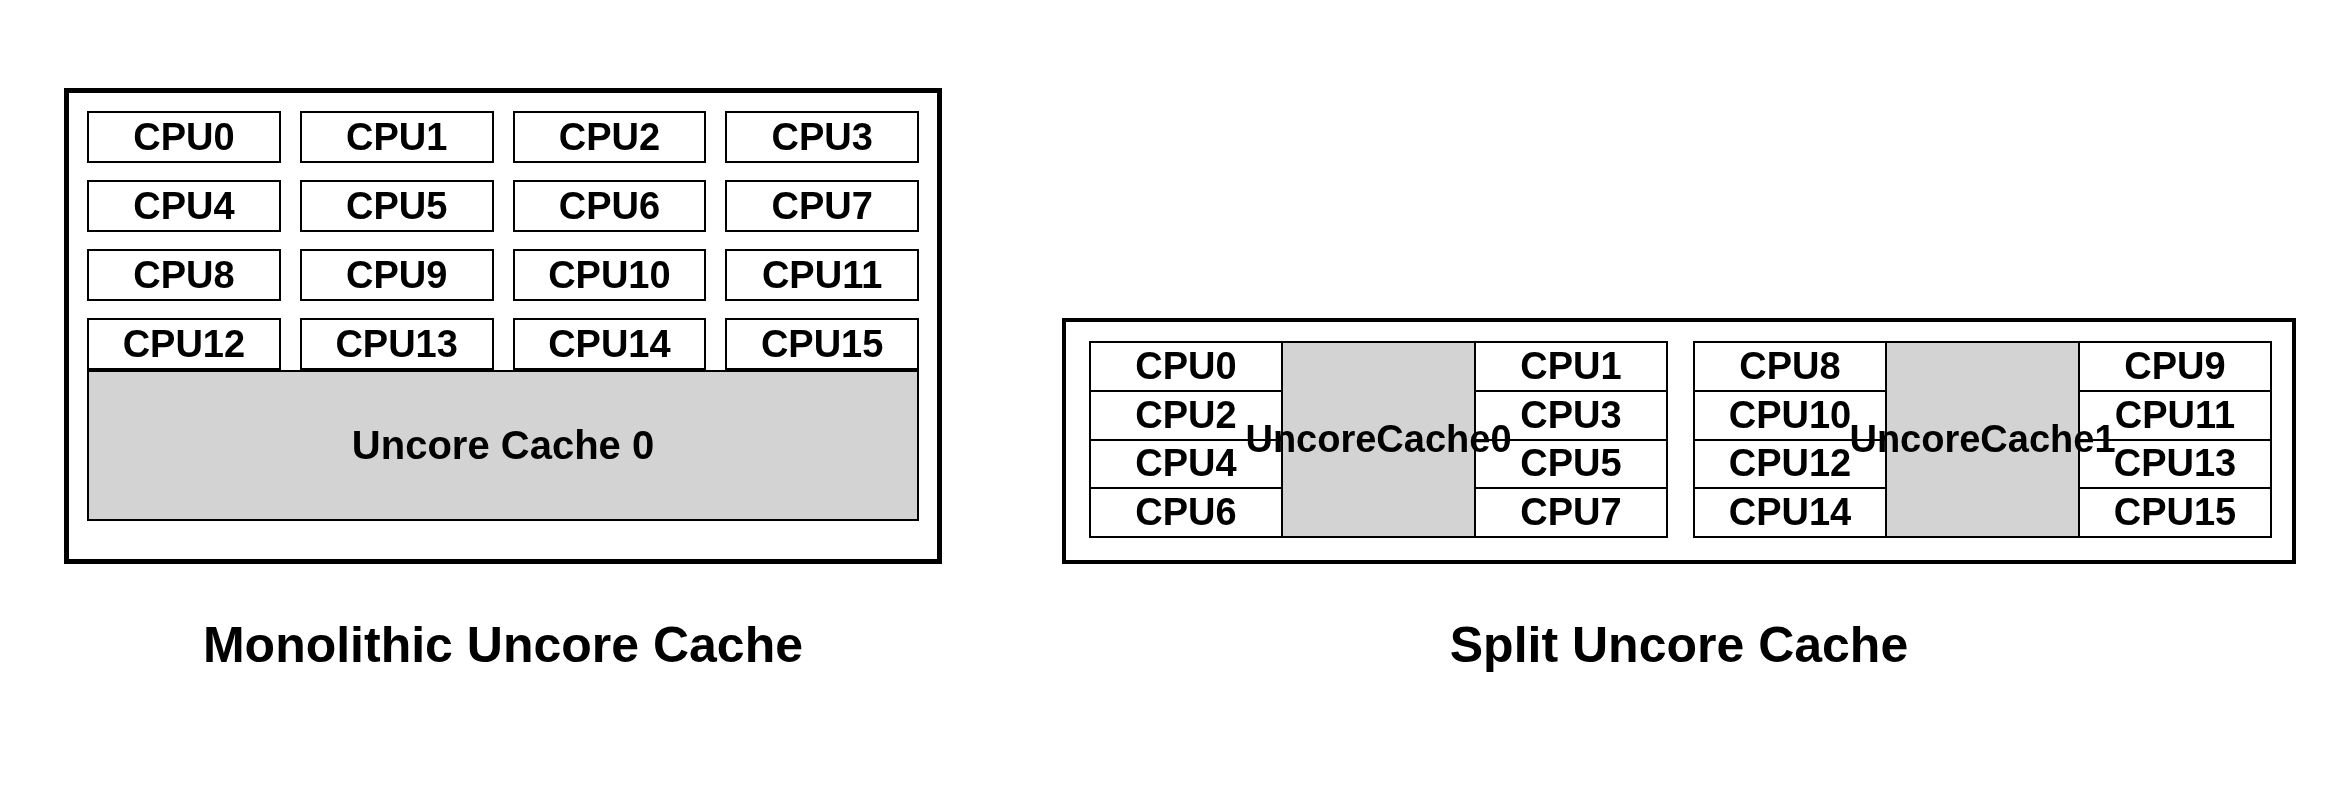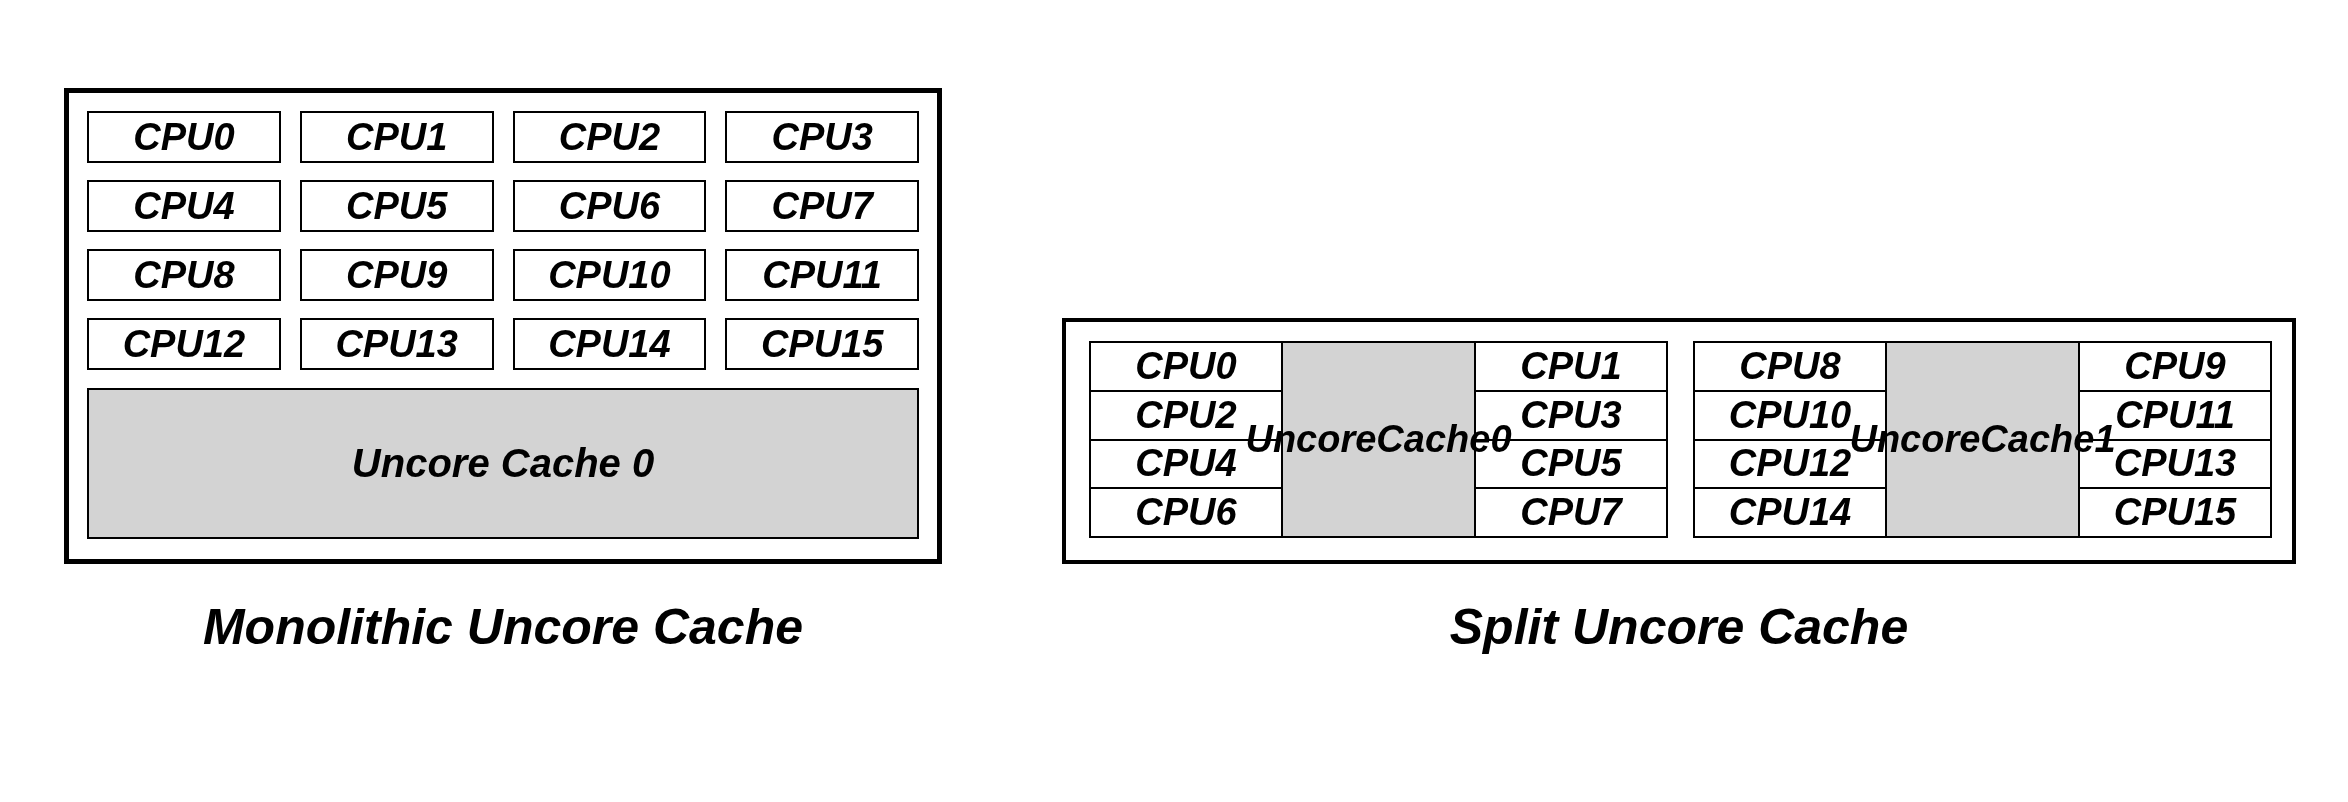--- a/index.html
+++ b/index.html
@@ -1,20 +1,20 @@
 <!DOCTYPE html>
 <html style="--uncore-fill: #d3d3d3; --border-color: #000000; --page-bg: #ffffff;"><head>
 <meta charset="utf-8">
 <style>
   :root {
     --uncore-fill: #d3d3d3;
     --border-color: #000000;
     --page-bg: #ffffff;
   }
-  * { margin: 0; padding: 0; box-sizing: border-box; font-style: italic; }
+  * { margin: 0; padding: 0; box-sizing: border-box; }
   html, body { background: var(--page-bg); }
   body { font-family: "Liberation Sans", sans-serif; }
   .canvas {
     position: relative;
     width: 2348px;
     height: 802px;
     background: var(--page-bg);
     overflow: hidden;
   }
 
@@ -38,21 +38,20 @@
     border: 2px solid var(--border-color);
     display: flex;
     align-items: center;
     justify-content: center;
     font-weight: bold;
     font-size: 38px;
     color: #000;
     background: var(--page-bg);
   }
   .mono-uncore {
-    margin-top: 18px;
     height: 151px;
     border: 2px solid var(--border-color);
     background: var(--uncore-fill);
     display: flex;
     align-items: center;
     justify-content: center;
     font-weight: bold;
     font-size: 40px;
     color: #000;
   }
@@ -105,21 +104,21 @@
     line-height: 1.18;
     text-align: center;
     color: #000;
     position: relative;
     z-index: 1;
   }
 
   
   .caption {
     position: absolute;
-    top: 600px;
+    top: 618px;
     text-align: center;
     font-weight: bold;
     font-size: 50px;
     line-height: 1.1;
     color: #000;
   }
   .caption-mono { left: 64px; width: 878px; }
   .caption-split { left: 1062px; width: 1234px; }
 </style>
 </head>

